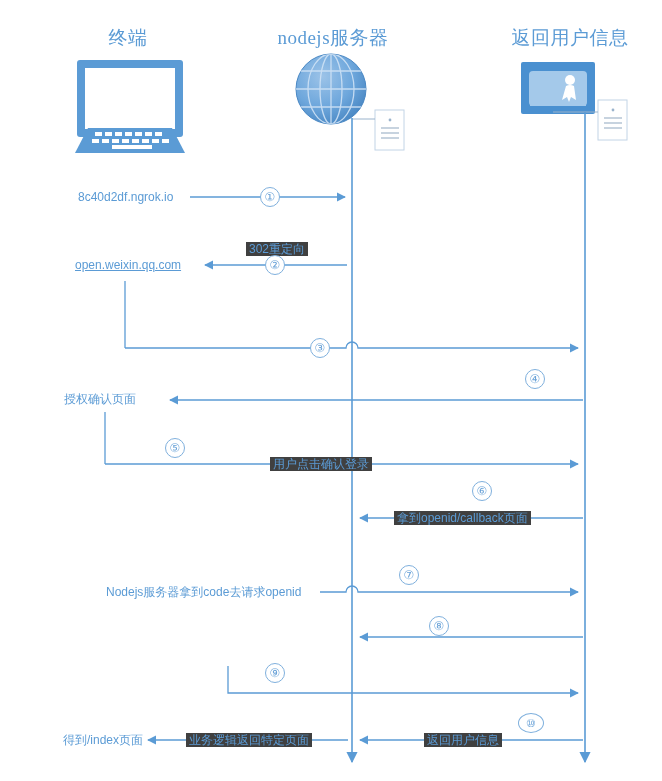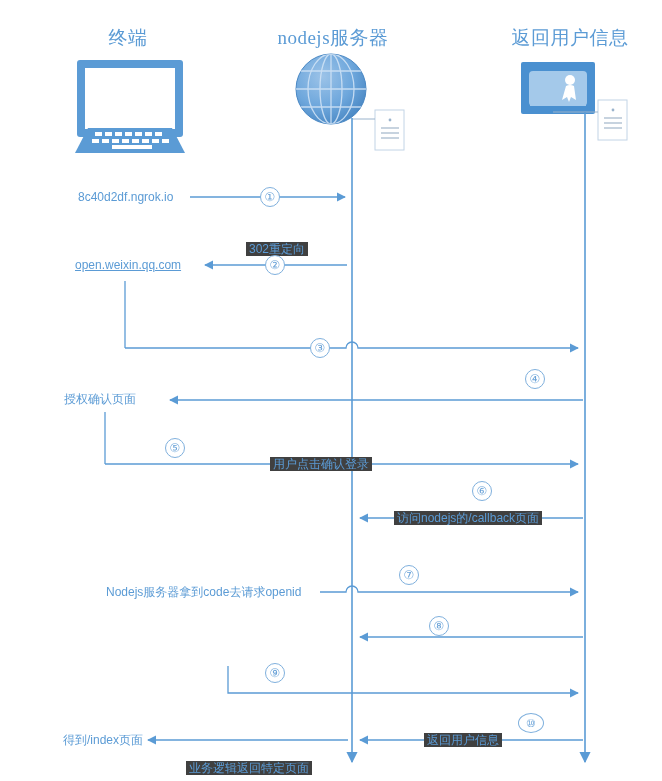--- a/index.html
+++ b/index.html
@@ -206,23 +206,23 @@
   <div class="actor-title" style="left:505px; top:25px; width:130px;">返回用户信息</div>
 
   <div class="endpoint-label" style="left:78px; top:190px;">8c40d2df.ngrok.io</div>
   <div class="endpoint-label" style="left:75px; top:258px;text-decoration:underline;">open.weixin.qq.com</div>
   <div class="endpoint-label" style="left:64px; top:392px;">授权确认页面</div>
   <div class="endpoint-label" style="left:106px; top:585px;">Nodejs服务器拿到code去请求openid</div>
   <div class="endpoint-label" style="left:63px; top:733px;text-align:right;">得到/index页面</div>
 
   <div class="msg-label" style="left:246px; top:242px;">302重定向</div>
   <div class="msg-label" style="left:270px; top:457px;">用户点击确认登录</div>
-  <div class="msg-label" style="left:394px; top:511px;">访问nodejs的/callback页面</div>
+  <div class="msg-label" style="left:394px; top:511px;">拿到openid/callback页面</div>
   <div class="msg-label" style="left:424px; top:733px;">返回用户信息</div>
-  <div class="msg-label" style="left:186px; top:733px;margin-top:28px;">业务逻辑返回特定页面</div>
+  <div class="msg-label" style="left:186px; top:733px;">业务逻辑返回特定页面</div>
 
   <div class="step-num" style="left:260px; top:187px;">①</div>
   <div class="step-num" style="left:265px; top:255px;">②</div>
   <div class="step-num" style="left:310px; top:338px;">③</div>
   <div class="step-num" style="left:525px; top:369px;">④</div>
   <div class="step-num" style="left:165px; top:438px;">⑤</div>
   <div class="step-num" style="left:472px; top:481px;">⑥</div>
   <div class="step-num" style="left:399px; top:565px;">⑦</div>
   <div class="step-num" style="left:429px; top:616px;">⑧</div>
   <div class="step-num" style="left:265px; top:663px;">⑨</div>

